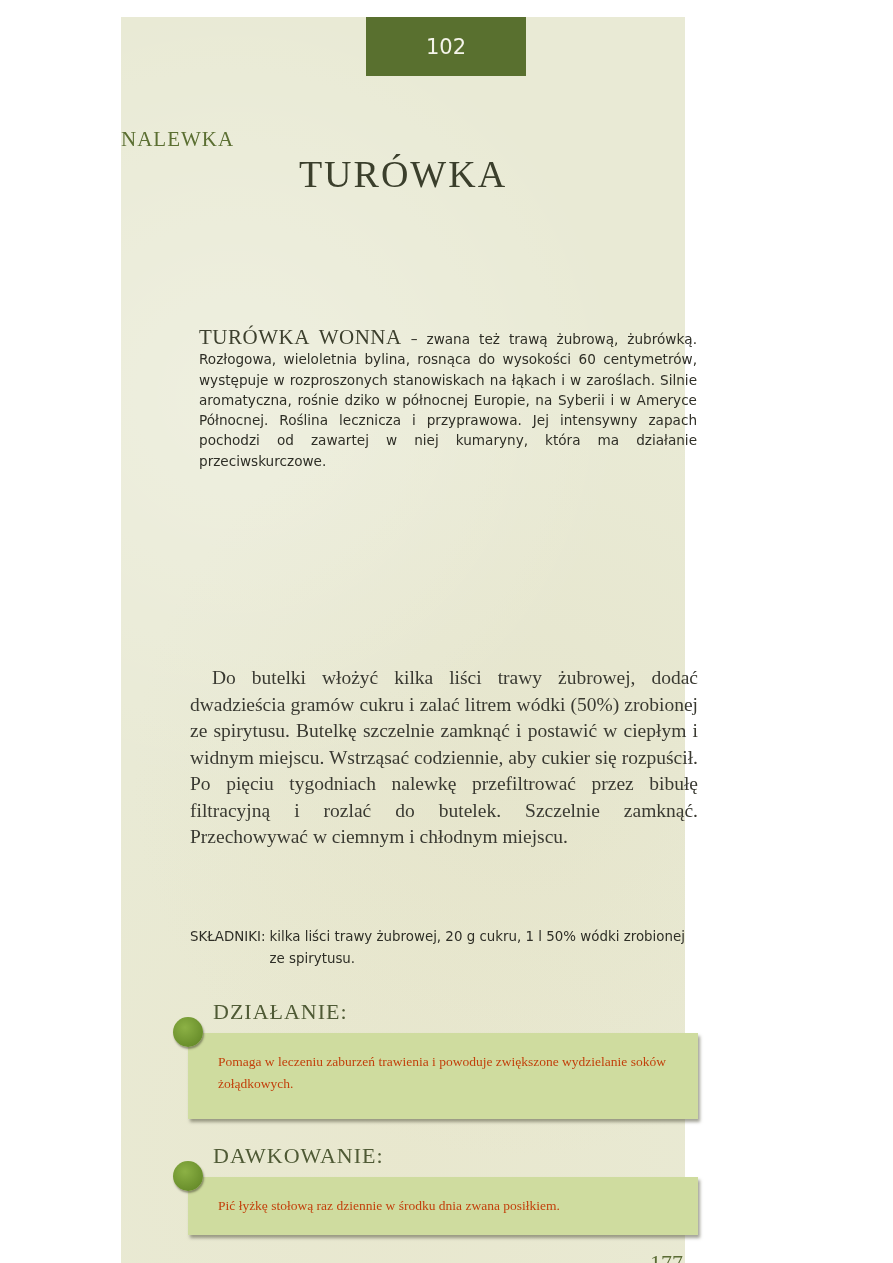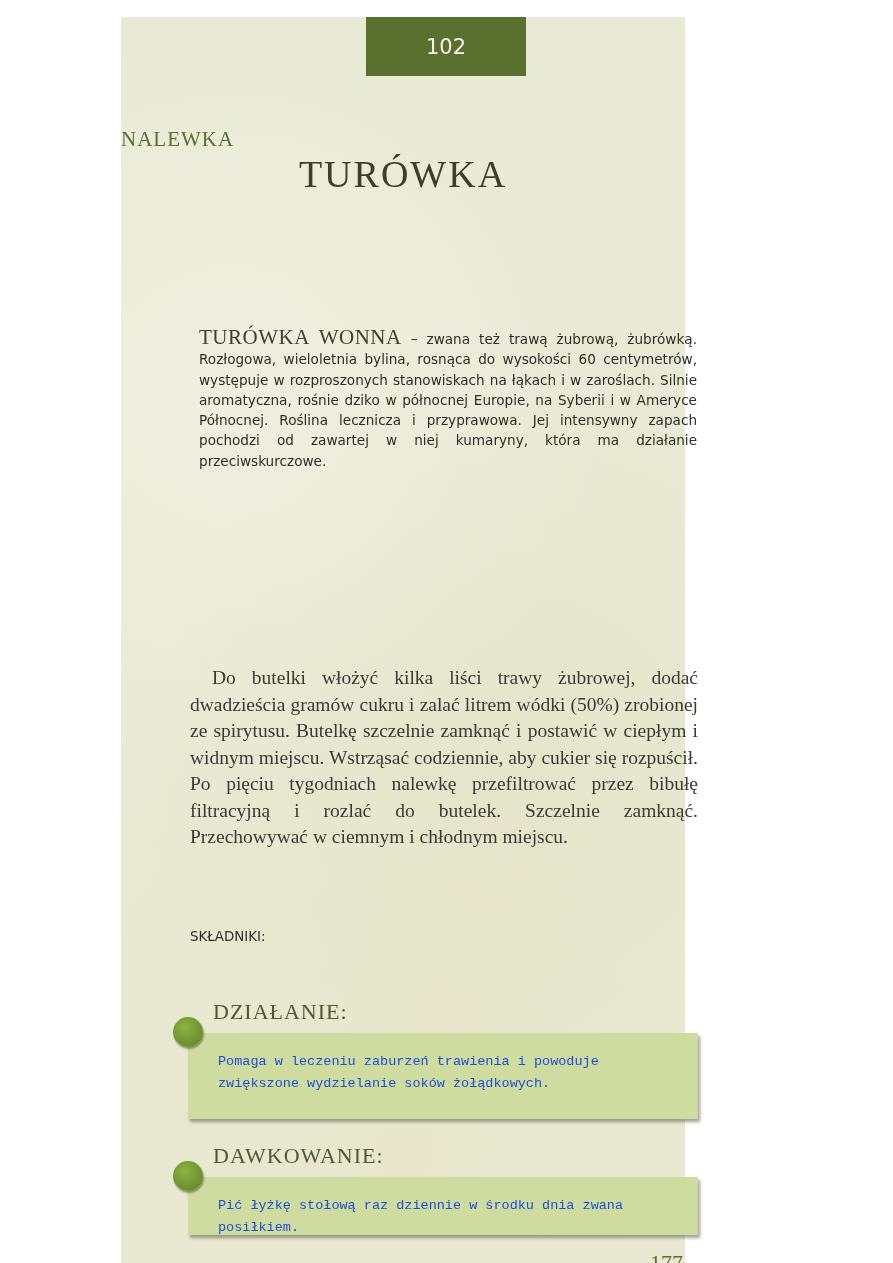--- a/index.html
+++ b/index.html
@@ -47,21 +47,21 @@
   }
   .ingredients .label { white-space:nowrap; padding-right:4px; }
   .ingredients .text { flex:1; }
   .section-head {
     position:absolute; left:92px;
     font-family:"Liberation Serif", serif; font-size:22px; color:#4f5a35; letter-spacing:1px;
   }
   .box {
     position:absolute; left:67px; width:510px; background:#cfdc9f;
     box-shadow:2px 3px 3px rgba(90,90,70,0.55);
-    font-family:Liberation Mono, monospace; font-size:13.5px; line-height:22px; color:#1d4ed8;
+    font-family:Liberation Serif, serif; font-size:13.5px; line-height:22px; color:#c2410c;
     box-sizing:border-box; padding:18px 30px 0 30px;
   }
   .dot {
     position:absolute; width:30px; height:30px; border-radius:50%;
     background:radial-gradient(circle at 40% 35%, #8cb145, #6a8f2c 70%, #55741f);
     box-shadow:1px 2px 2px rgba(60,60,40,0.5);
   }
   .folio {
     position:absolute; right:2px; top:1233px;
     font-family:"Liberation Serif", serif; font-size:22px; color:#5a6b34;
@@ -80,20 +80,21 @@
   <div class="title">TURÓWKA</div>
 
   <div class="intro">
     <span class="lead">TURÓWKA WONNA</span><span> – zwana też trawą żubrową, żubrówką. Rozłogowa, wieloletnia bylina, rosnąca do wysokości 60 centymetrów, występuje w rozproszonych stanowiskach na łąkach i w zaroślach. Silnie aromatyczna, rośnie dziko w północnej Europie, na Syberii i w Ameryce Północnej. Roślina lecznicza i przyprawowa. Jej intensywny zapach pochodzi od zawartej w niej kumaryny, która ma działanie przeciwskurczowe.</span>
   </div>
 
   <div class="recipe">Do butelki włożyć kilka liści trawy żubrowej, dodać dwadzieścia gramów cukru i zalać litrem wódki (50%) zrobionej ze spirytusu. Butelkę szczelnie zamknąć i postawić w ciepłym i widnym miejscu. Wstrząsać codziennie, aby cukier się rozpuścił. Po pięciu tygodniach nalewkę przefiltrować przez bibułę filtracyjną i rozlać do butelek. Szczelnie zamknąć. Przechowywać  w ciemnym i chłodnym miejscu.</div>
 
   <div class="ingredients">
     <span class="label">SKŁADNIKI:</span>
+    <span class="text">kilka liści trawy żubrowej, 20 g cukru, 1 l 50% wódki zrobionej ze spirytusu.</span>
   </div>
 
   <div class="section-head" style="top:982px;">DZIAŁANIE:</div>
   <div class="box" style="top:1016px; height:86px;">
     <span>Pomaga w leczeniu zaburzeń trawienia i powoduje zwiększone wydzielanie soków żołądkowych.</span>
   </div>
   <div class="dot" style="left:52px; top:1000px;"></div>
 
   <div class="section-head" style="top:1126px;">DAWKOWANIE:</div>
   <div class="box" style="top:1160px; height:58px;">

